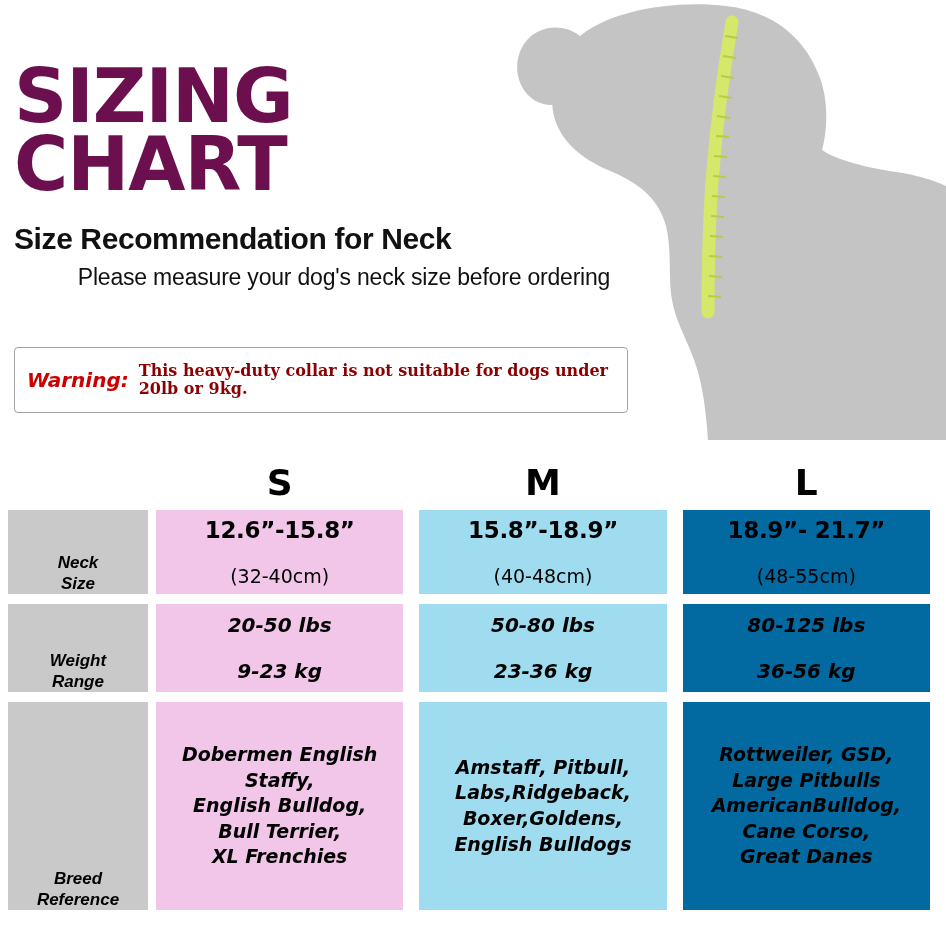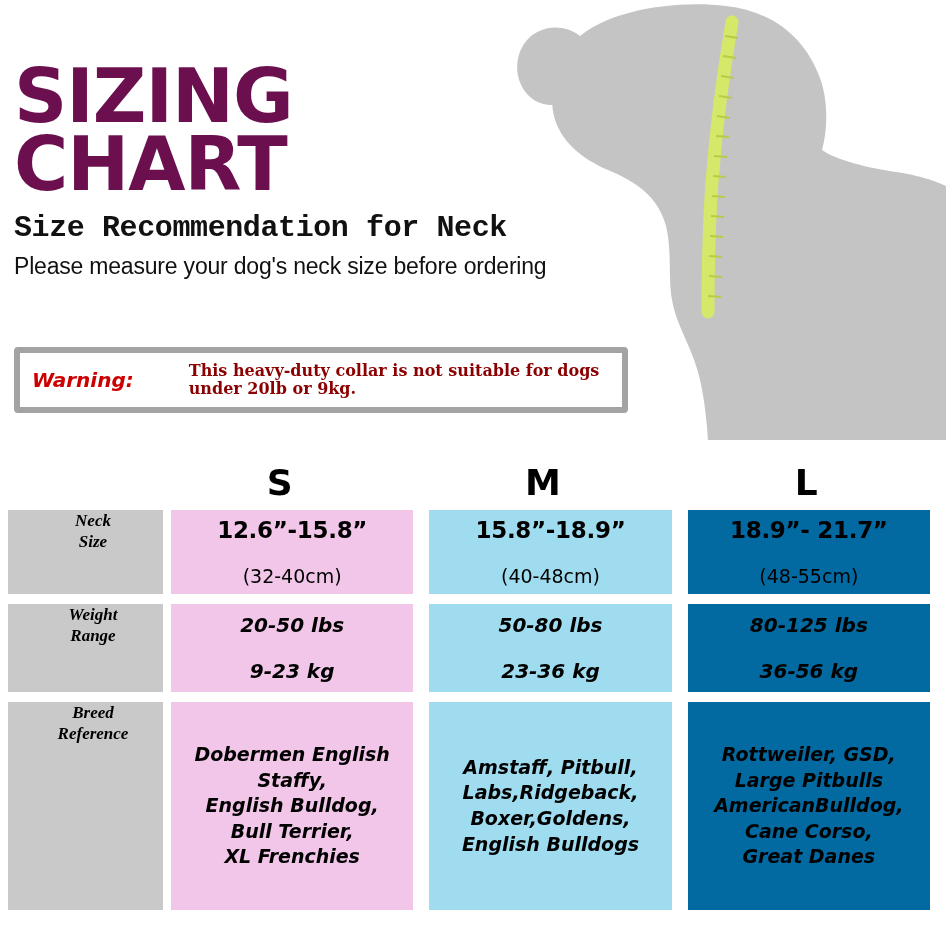--- a/index.html
+++ b/index.html
@@ -39,50 +39,50 @@
     font-weight: bold;
     font-size: 74px;
     line-height: 0.92;
     letter-spacing: -1px;
     color: #6b0f4e;
     margin: 0;
   }
   .title .line2 { display: block; }
 
   .subtitle {
-    font-family: Liberation Mono, monospace;
+    font-family: Liberation Sans, sans-serif;
     font-weight: bold;
     font-size: 30px;
     color: #111111;
-    margin: 13px 0 0 0;
+    margin: 24px 0 0 0;
     letter-spacing: -0.4px;
   }
   .instruction {
     font-family: "Liberation Sans", sans-serif;
     font-size: 23px;
     color: #111111;
     margin: 8px 0 0 0;
     letter-spacing: -0.2px;
+    text-align: center;
   }
 
   
   .warning-box {
     position: absolute;
     top: 347px;
     left: 14px;
     width: 614px;
     height: 66px;
-    border: 6px solid #a3a3a3;
+    border: 1px solid #a3a3a3;
     border-radius: 4px;
     box-sizing: border-box;
     display: flex;
     align-items: center;
     background: #ffffff;
     z-index: 3;
-    gap: 45px;
   }
   .warning-label {
     font-family: "DejaVu Sans", sans-serif;
     font-weight: bold;
     font-style: italic;
     font-size: 20px;
     color: #cc0000;
     padding: 0 10px 0 12px;
     white-space: nowrap;
   }
@@ -119,30 +119,29 @@
 
   .row {
     display: flex;
     margin-bottom: 10px;
   }
   .rowlabel {
     width: 140px;
     flex: 0 0 140px;
     background: #c9c9c9;
     display: flex;
-    align-items: flex-start;
+    align-items: flex-end;
     justify-content: center;
     text-align: center;
-    font-family: Liberation Serif, serif;
+    font-family: Liberation Sans, sans-serif;
     font-weight: bold;
     font-style: italic;
     font-size: 17px;
     line-height: 1.25;
     color: #000000;
-    padding-left: 15px;
   }
   .cell {
     flex: 1 1 0;
     margin: 0 8px;
     display: flex;
     flex-direction: column;
     align-items: center;
     justify-content: center;
     text-align: center;
     box-sizing: border-box;

